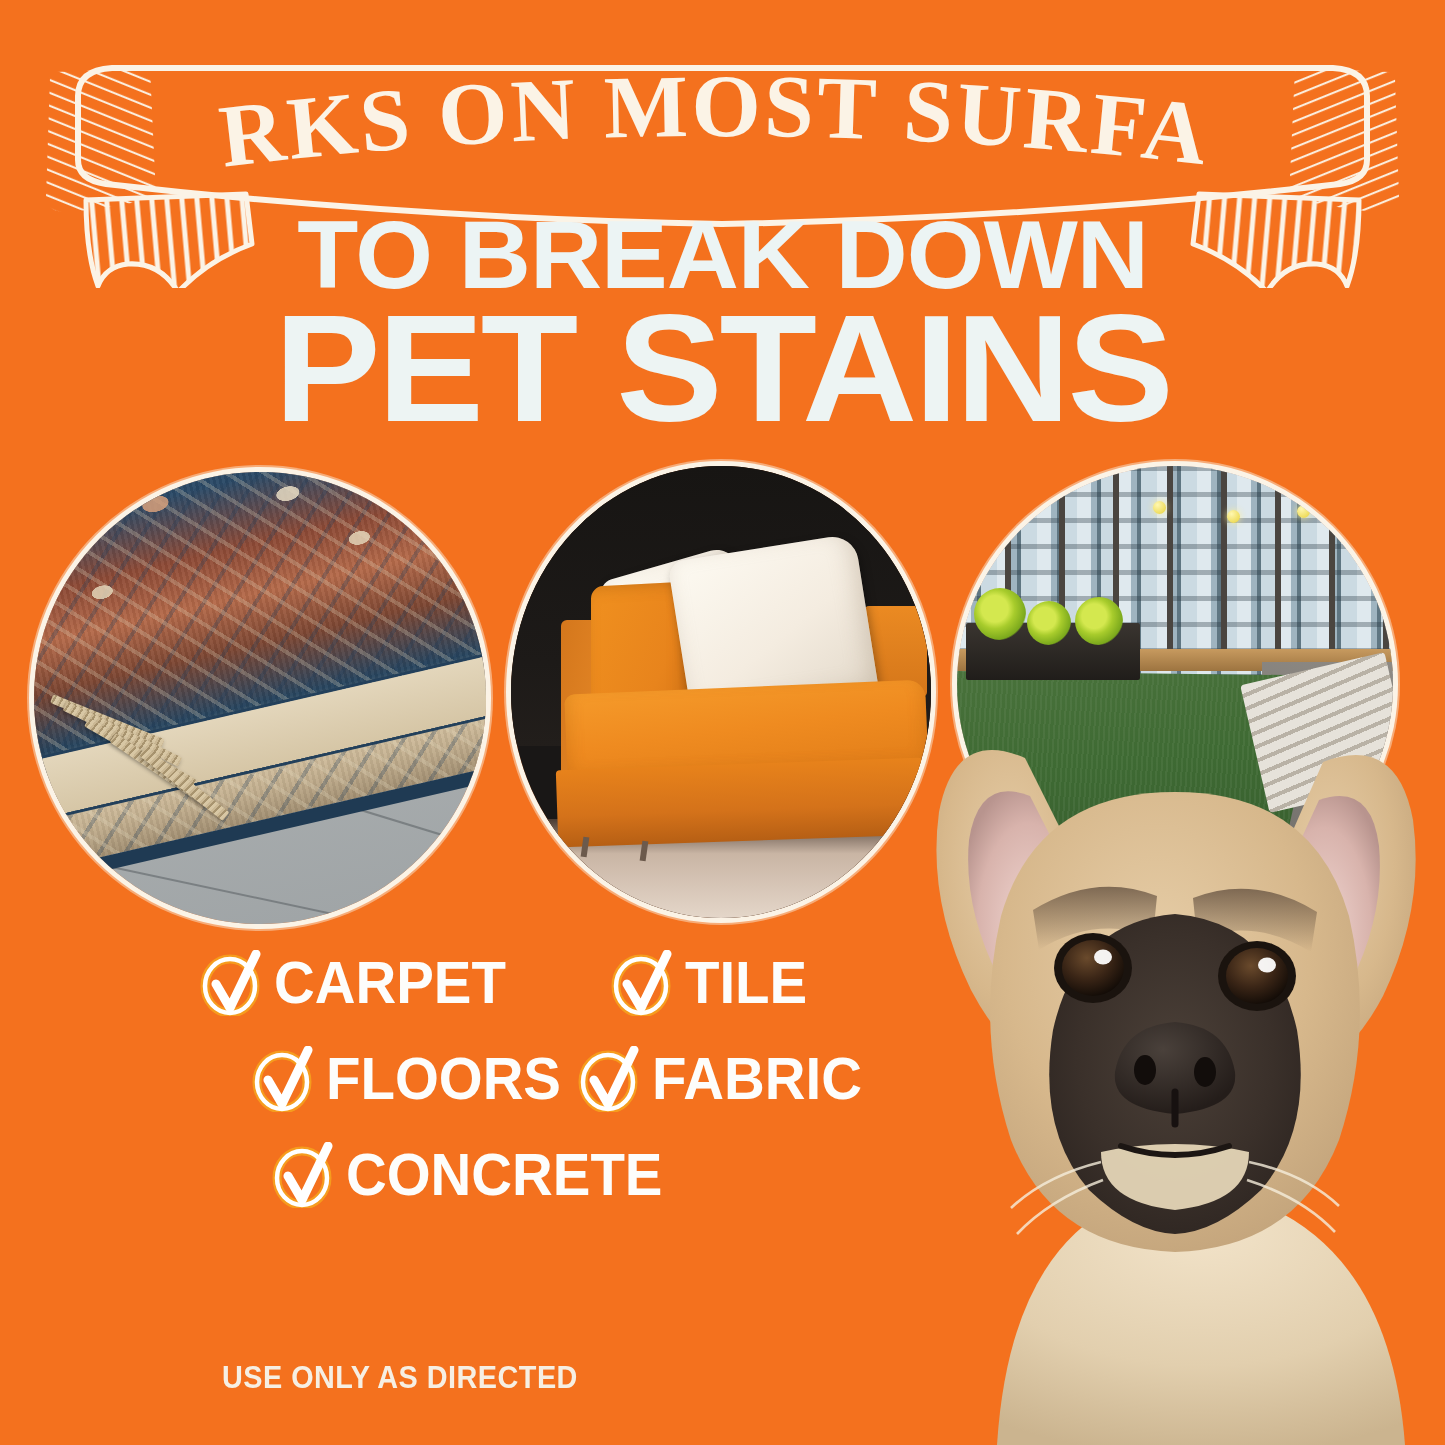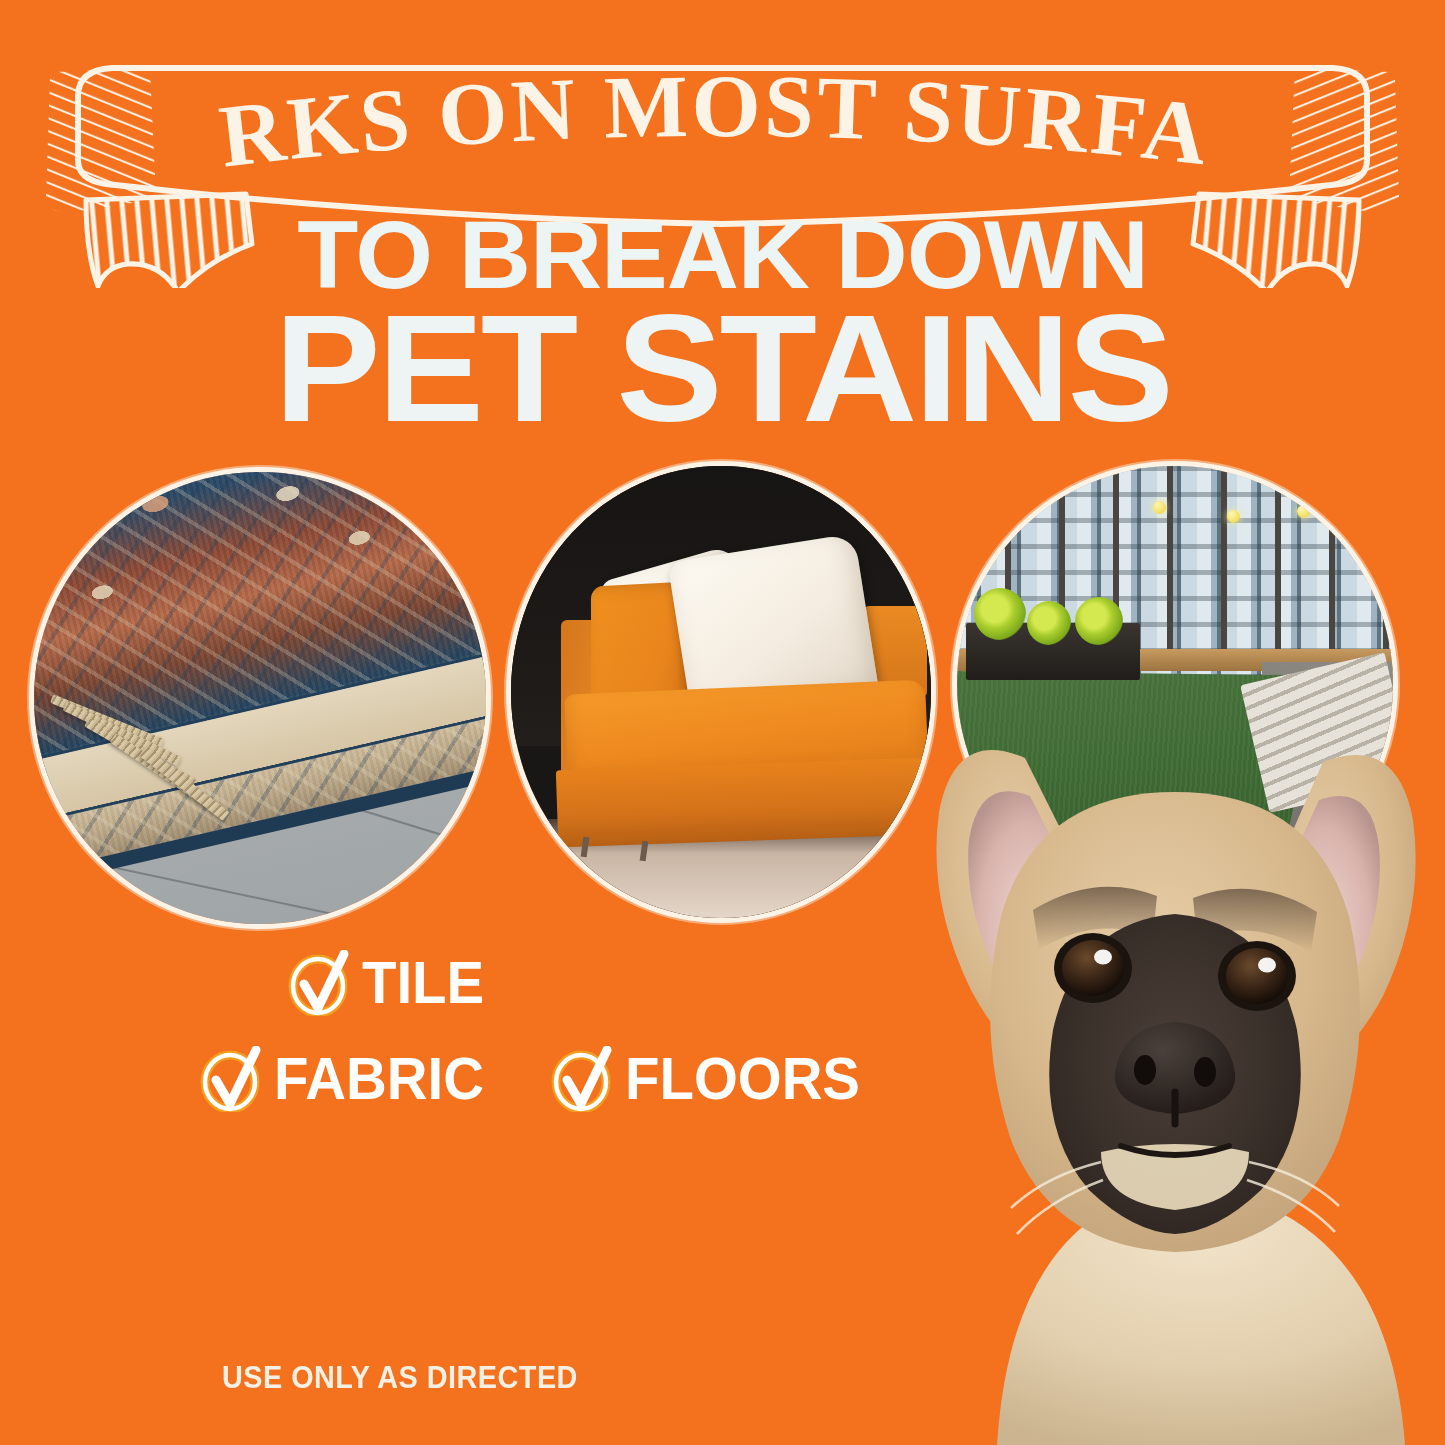--- a/index.html
+++ b/index.html
@@ -450,56 +450,76 @@
       <path d="M 196 462 Q 140 476 106 508"></path>
       <path d="M 198 480 Q 144 500 112 534"></path>
       <path d="M 344 462 Q 400 474 434 506"></path>
       <path d="M 342 480 Q 398 498 430 532"></path>
     </g>
   </svg>
 
   <div id="checklist">
 
     <div class="check-row">
+      <div class="check-item">
+        <span class="chk">
+          <svg width="66" height="66" viewBox="0 0 66 66">
+            <ellipse cx="32" cy="36" rx="25" ry="27" fill="none" stroke="#F7C01E" stroke-width="9" opacity=".55"></ellipse>
+            <ellipse cx="32" cy="36" rx="25" ry="27" fill="none" stroke="#FFFFFF" stroke-width="4.5"></ellipse>
+            <path d="M 18 34 L 32 58 L 58 4" fill="none" stroke="#FFFFFF" stroke-width="9" stroke-linecap="round" stroke-linejoin="round"></path>
+          </svg>
+        </span>
+        <span class="check-label">CARPET</span>
+      </div>
       <div class="check-item col2" style="margin-left:88px;">
         <span class="chk">
           <svg width="66" height="66" viewBox="0 0 66 66">
             <ellipse cx="32" cy="36" rx="25" ry="27" fill="none" stroke="#F7C01E" stroke-width="9" opacity=".55"></ellipse>
             <ellipse cx="32" cy="36" rx="25" ry="27" fill="none" stroke="#FFFFFF" stroke-width="4.5"></ellipse>
             <path d="M 18 34 L 32 58 L 58 4" fill="none" stroke="#FFFFFF" stroke-width="9" stroke-linecap="round" stroke-linejoin="round"></path>
           </svg>
         </span>
         <span class="check-label">TILE</span>
       </div>
     </div>
 
     <div class="check-row">
+      <div class="check-item col2" style="margin-left:52px;">
+        <span class="chk">
+          <svg width="66" height="66" viewBox="0 0 66 66">
+            <ellipse cx="32" cy="36" rx="25" ry="27" fill="none" stroke="#F7C01E" stroke-width="9" opacity=".55"></ellipse>
+            <ellipse cx="32" cy="36" rx="25" ry="27" fill="none" stroke="#FFFFFF" stroke-width="4.5"></ellipse>
+            <path d="M 18 34 L 32 58 L 58 4" fill="none" stroke="#FFFFFF" stroke-width="9" stroke-linecap="round" stroke-linejoin="round"></path>
+          </svg>
+        </span>
+        <span class="check-label">FLOORS</span>
+      </div>
       <div class="check-item">
         <span class="chk">
           <svg width="66" height="66" viewBox="0 0 66 66">
             <ellipse cx="32" cy="36" rx="25" ry="27" fill="none" stroke="#F7C01E" stroke-width="9" opacity=".55"></ellipse>
             <ellipse cx="32" cy="36" rx="25" ry="27" fill="none" stroke="#FFFFFF" stroke-width="4.5"></ellipse>
             <path d="M 18 34 L 32 58 L 58 4" fill="none" stroke="#FFFFFF" stroke-width="9" stroke-linecap="round" stroke-linejoin="round"></path>
           </svg>
         </span>
         <span class="check-label">FABRIC</span>
       </div>
-      <div class="check-item col2" style="margin-left:52px;">
+    </div>
+
+
+    <div class="check-row">
+      <div class="check-item col2" style="margin-left:72px;">
         <span class="chk">
           <svg width="66" height="66" viewBox="0 0 66 66">
             <ellipse cx="32" cy="36" rx="25" ry="27" fill="none" stroke="#F7C01E" stroke-width="9" opacity=".55"></ellipse>
             <ellipse cx="32" cy="36" rx="25" ry="27" fill="none" stroke="#FFFFFF" stroke-width="4.5"></ellipse>
             <path d="M 18 34 L 32 58 L 58 4" fill="none" stroke="#FFFFFF" stroke-width="9" stroke-linecap="round" stroke-linejoin="round"></path>
           </svg>
         </span>
-        <span class="check-label">FLOORS</span>
+        <span class="check-label">CONCRETE</span>
       </div>
     </div>
 
-
-    <div class="check-row">
-    </div>
-
   </div>
 
   <div id="disclaimer">USE ONLY AS DIRECTED</div>
 
 </div>
 
 </body></html>

